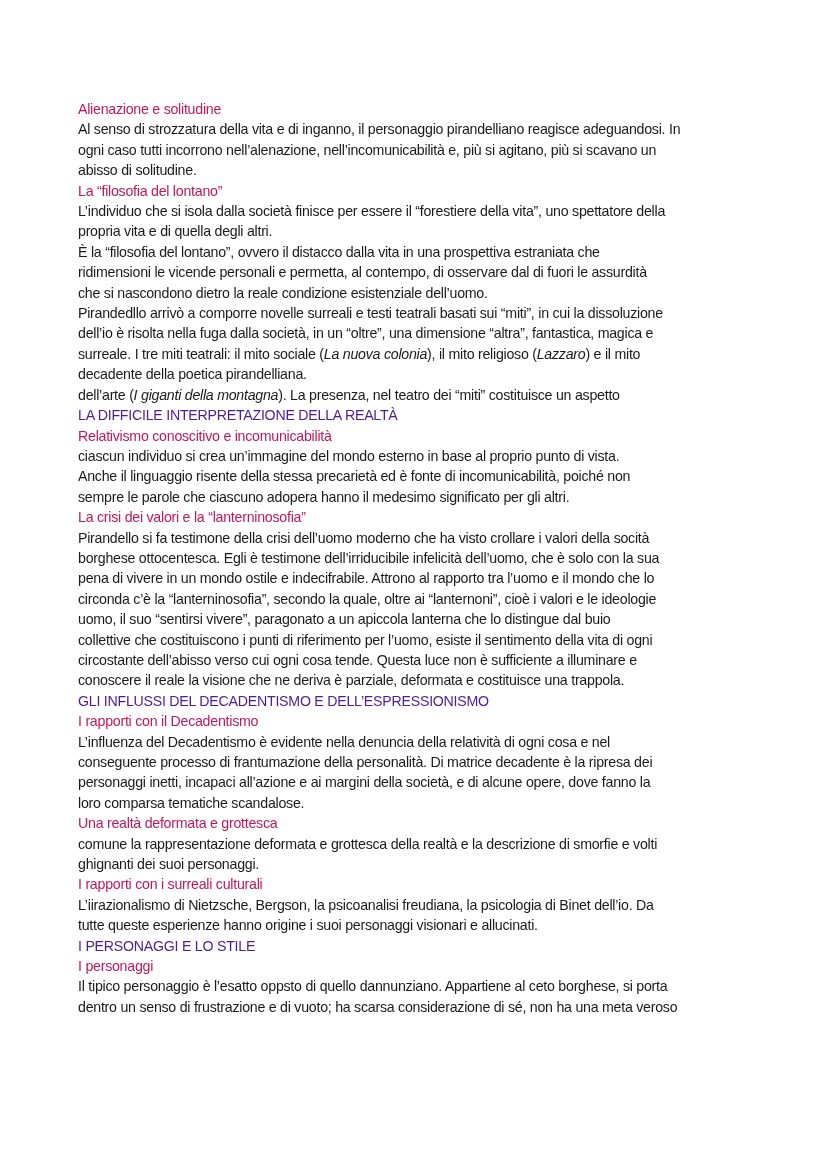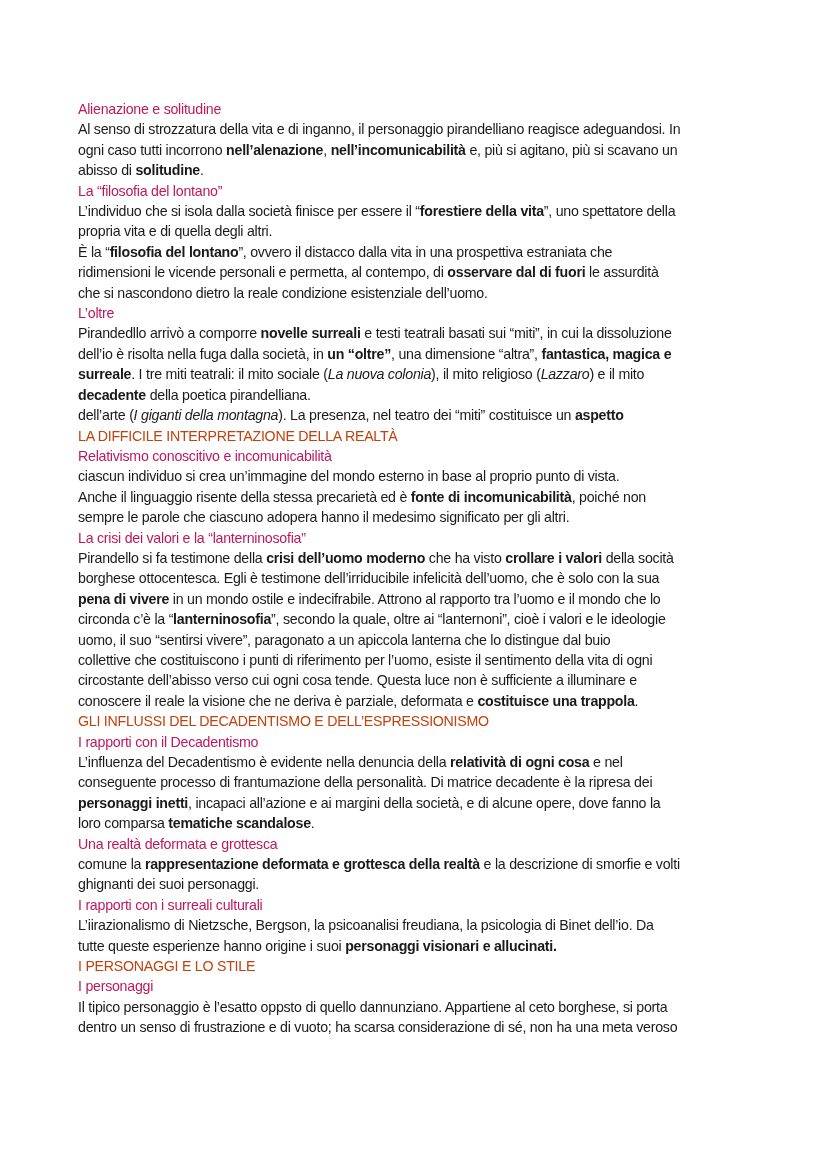--- a/index.html
+++ b/index.html
@@ -5,43 +5,42 @@
   html, body { margin: 0; padding: 0; background: #ffffff; }
   body { width: 828px; height: 1171px; position: relative; overflow: hidden; }
   .page {
     position: absolute; left: 78px; top: 99px; width: 680px;
     font-family: "Liberation Sans", sans-serif;
     font-size: 14.2px; line-height: 20.42px; color: #1a1a1a;
     letter-spacing: -0.25px;
   }
   .line { display: block; white-space: nowrap; height: 20.42px; }
   .h-sub { color: #be185d; }
-  .h-main { color: #c2410c; }
-  b { font-weight: bold; }
+  .h-main { color: #4c1d95; }
+  b { font-weight: normal; }
   i { font-style: italic; }
 </style>
 </head>
 <body>
 
 <div class="page" id="page">
     <div class="line h-sub">Alienazione e solitudine</div>
     <div>
       <div class="line"><span>Al senso di strozzatura della vita e di inganno, il personaggio pirandelliano reagisce adeguandosi. In</span></div>
       <div class="line"><span>ogni caso tutti incorrono </span><b>nell’alenazione</b><span>, </span><b>nell’incomunicabilità</b><span> e, più si agitano, più si scavano un</span></div>
       <div class="line"><span>abisso di </span><b>solitudine</b><span>.</span></div>
     </div>
     <div class="line h-sub">La “filosofia del lontano”</div>
     <div>
       <div class="line"><span>L’individuo che si isola dalla società finisce per essere il “</span><b>forestiere della vita</b><span>”, uno spettatore della</span></div>
       <div class="line"><span>propria vita e di quella degli altri.</span></div>
       <div class="line"><span>È la “</span><b>filosofia del lontano</b><span>”, ovvero il distacco dalla vita in una prospettiva estraniata che</span></div>
       <div class="line"><span>ridimensioni le vicende personali e permetta, al contempo, di </span><b>osservare dal di fuori</b><span> le assurdità</span></div>
       <div class="line"><span>che si nascondono dietro la reale condizione esistenziale dell’uomo.</span></div>
     </div>
-    <div class="line h-sub">L’oltre</div>
     <div>
       <div class="line"><span>Pirandedllo arrivò a comporre </span><b>novelle surreali</b><span> e testi teatrali basati sui “miti”, in cui la dissoluzione</span></div>
       <div class="line"><span>dell’io è risolta nella fuga dalla società, in </span><b>un “oltre”</b><span>, una dimensione “altra”, </span><b>fantastica, magica e</b></div>
       <div class="line"><b>surreale</b><span>. I tre miti teatrali: il mito sociale (</span><i>La nuova colonia</i><span>), il mito religioso (</span><i>Lazzaro</i><span>) e il mito</span></div>
       <div class="line"><b>decadente</b><span> della poetica pirandelliana.</span></div>
       <div class="line"><span>dell’arte (</span><i>I giganti della montagna</i><span>). La presenza, nel teatro dei “miti” costituisce un </span><b>aspetto</b></div>
     </div>
     <div class="line h-main">LA DIFFICILE INTERPRETAZIONE DELLA REALTÀ</div>
     <div class="line h-sub">Relativismo conoscitivo e incomunicabilità</div>
     <div>

